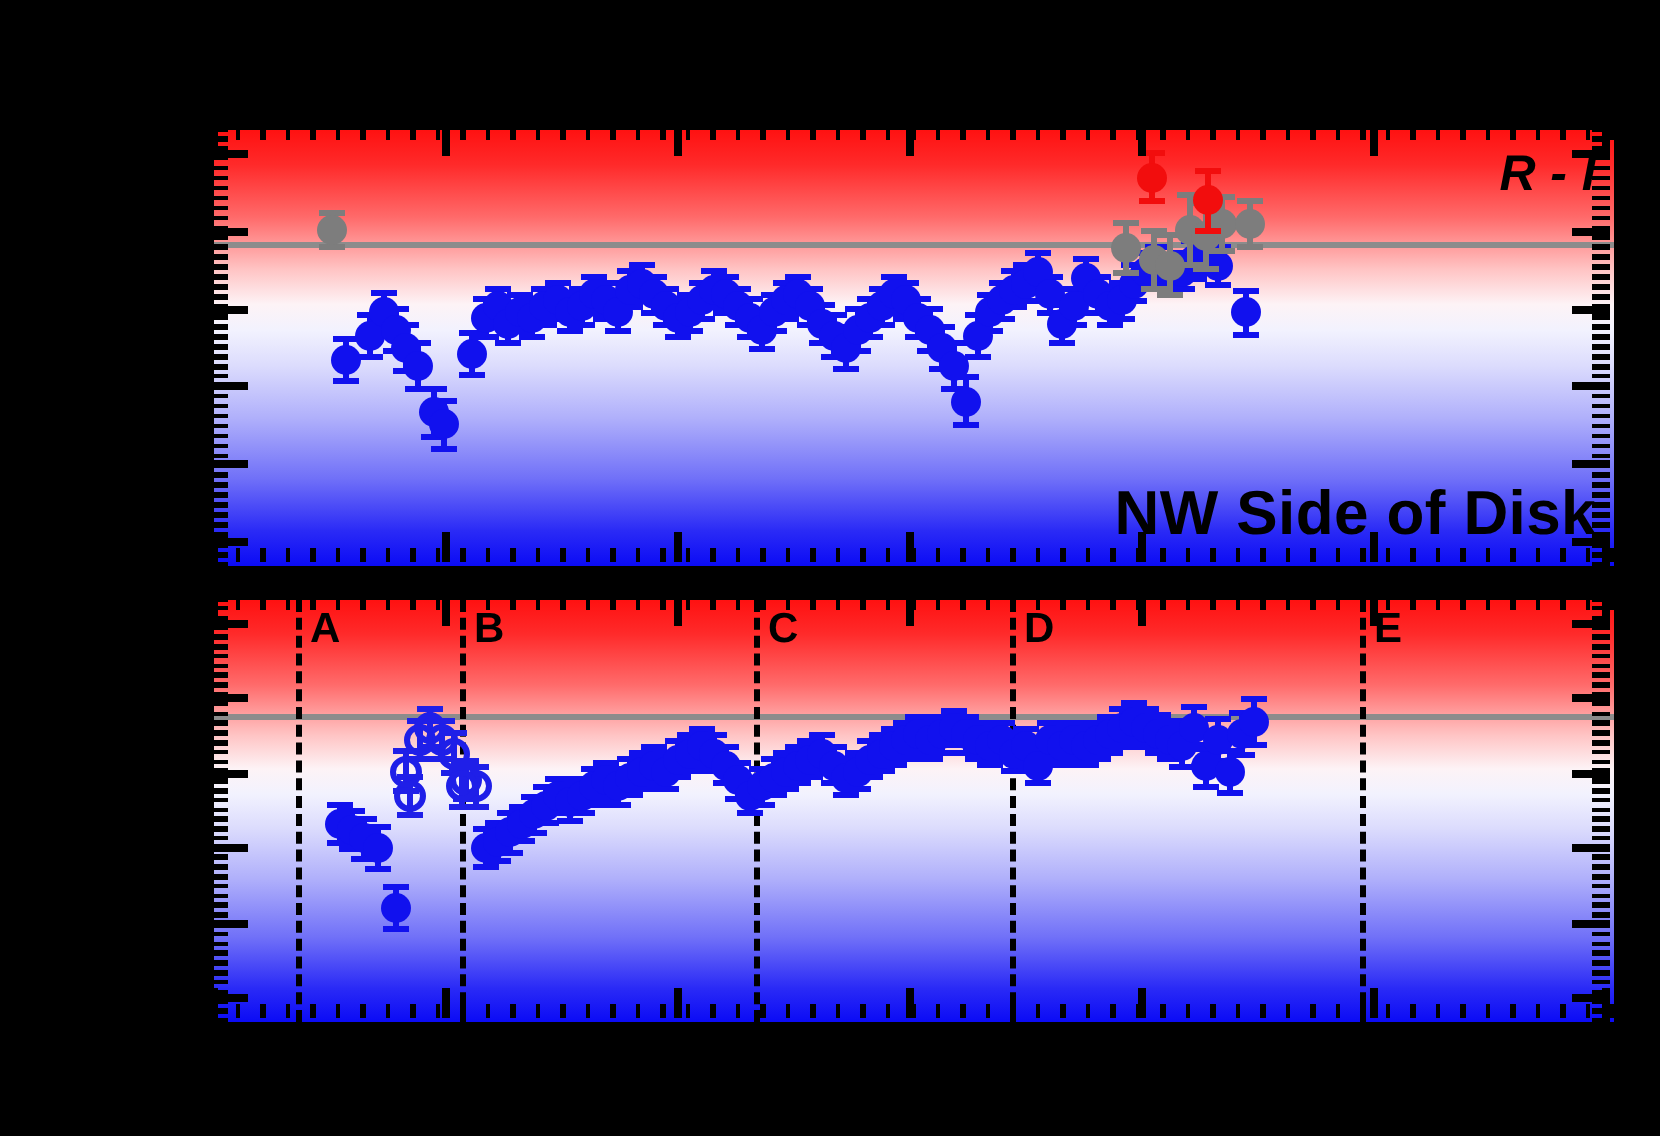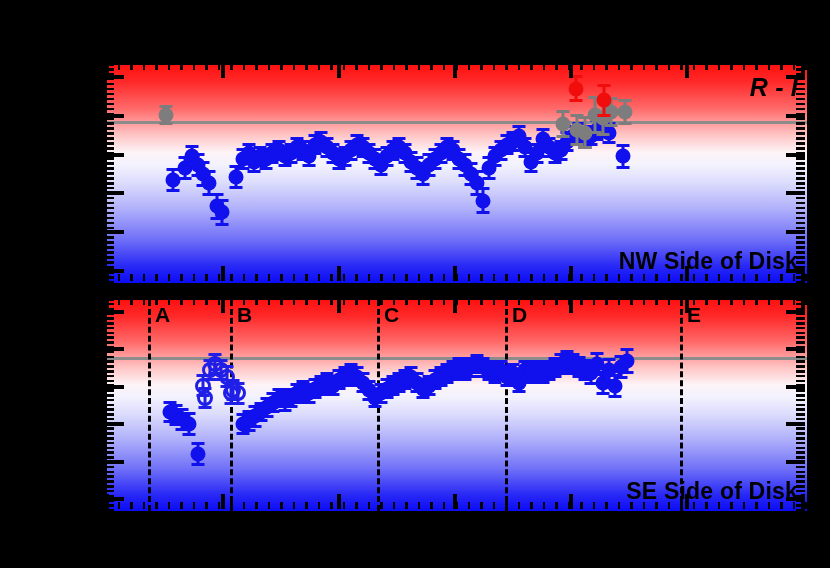--- a/index.html
+++ b/index.html
@@ -16,21 +16,21 @@
   .refline{position:absolute;left:0;right:0;height:3px;background:#8c8c8c;}
 
   .vline{position:absolute;top:0;bottom:0;width:0;
     border-left:3px dashed #000;}
   .vlabel{position:absolute;font-weight:bold;font-size:21px;color:#000;
     font-family:"Liberation Sans",sans-serif;}
 
   .corner-label{position:absolute;right:9px;font-weight:bold;color:#000;
     font-family:"Liberation Sans",sans-serif;letter-spacing:.2px;}
   .lab-ri{font-size:25px;font-style:italic;font-weight:bold;}
-  .lab-side{font-size:23px;}
+  .lab-side{font-size:31px;}
 
   
   .tickwrap{position:absolute;pointer-events:none;}
   .tk{position:absolute;background:#000;}
 
   
   .pt{position:absolute;transform:translate(-50%,-50%);border-radius:50%;}
   .ebar{position:absolute;transform:translateX(-50%);width:3px;}
   .ecap{position:absolute;transform:translateX(-50%);height:3px;width:13px;}
   .open{background:transparent !important;border:3px solid #1f1fe8;box-sizing:border-box;}
@@ -1260,21 +1260,20 @@
           <div class="pt open" style="left: 123.97px; top: 93.473px; width: 16px; height: 16px; border-color: rgb(31, 31, 232);"></div>
         </div>
         <div style="position: absolute;">
           <div class="ebar" style="left: 95.97px; top: 74.483px; height: 22.366px; background: rgb(31, 31, 232);"></div>
           <div class="ecap" style="left: 95.97px; top: 74.483px; background: rgb(31, 31, 232);"></div>
           <div class="ecap" style="left: 95.97px; top: 93.849px; background: rgb(31, 31, 232);"></div>
           <div class="pt open" style="left: 95.97px; top: 85.666px; width: 16px; height: 16px; border-color: rgb(31, 31, 232);"></div>
         </div>
       </div>
 
-    <div class="corner-label lab-side" style="bottom:6px;">SE Side of Disk</div>
   </div>
   <div class="tickwrap" id="ticks-se" style="left: 105px; top: 298px; width: 700px; height: 211px;">
       <div class="tk" style="left: 0px; top: 0px; width: 9px; height: 2.6px;"></div>
       <div class="tk" style="left: 691px; top: 0px; width: 9px; height: 2.6px;"></div>
       <div class="tk" style="left: 0px; top: 4.79545px; width: 9px; height: 2.6px;"></div>
       <div class="tk" style="left: 691px; top: 4.79545px; width: 9px; height: 2.6px;"></div>
       <div class="tk" style="left: 0px; top: 9.59091px; width: 9px; height: 2.6px;"></div>
       <div class="tk" style="left: 691px; top: 9.59091px; width: 9px; height: 2.6px;"></div>
       <div class="tk" style="left: 0px; top: 14.3864px; width: 9px; height: 2.6px;"></div>
       <div class="tk" style="left: 691px; top: 14.3864px; width: 9px; height: 2.6px;"></div>

